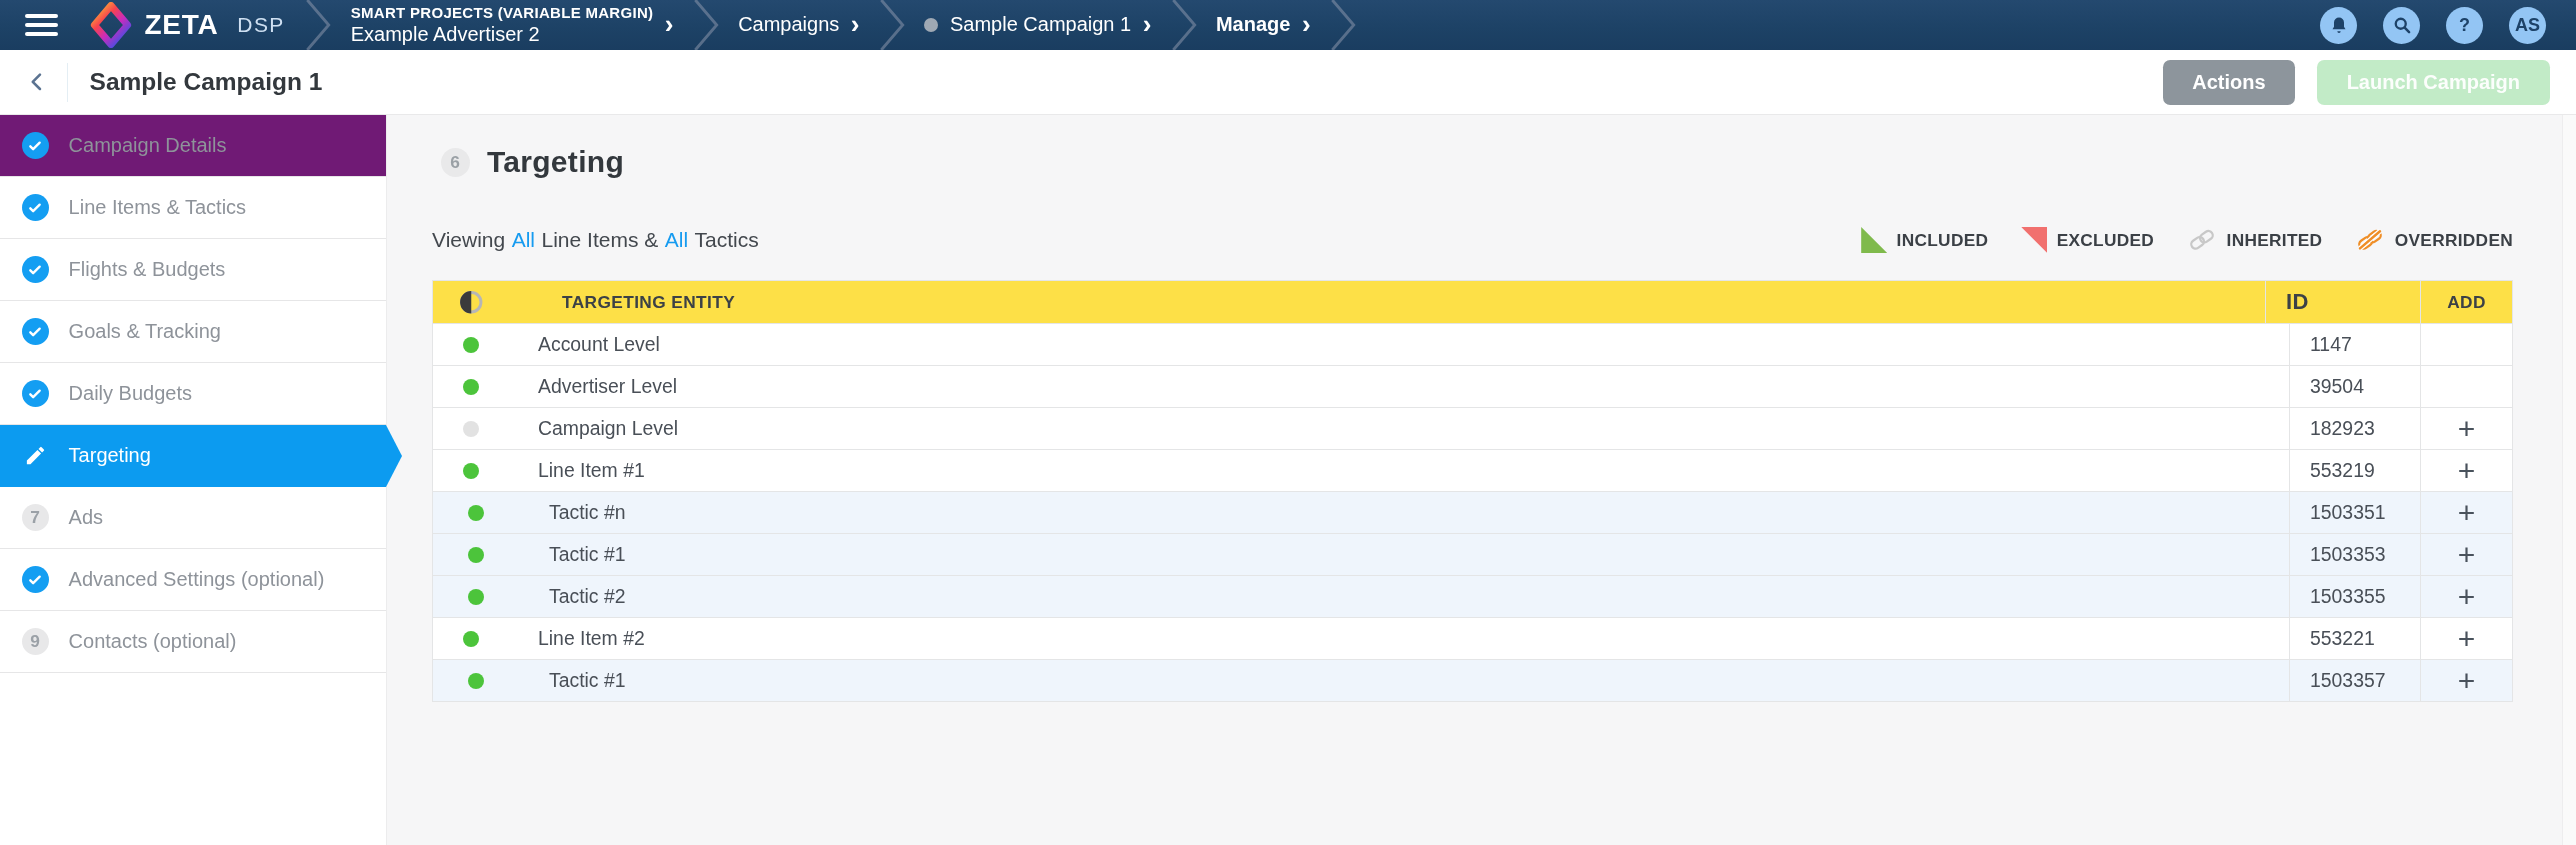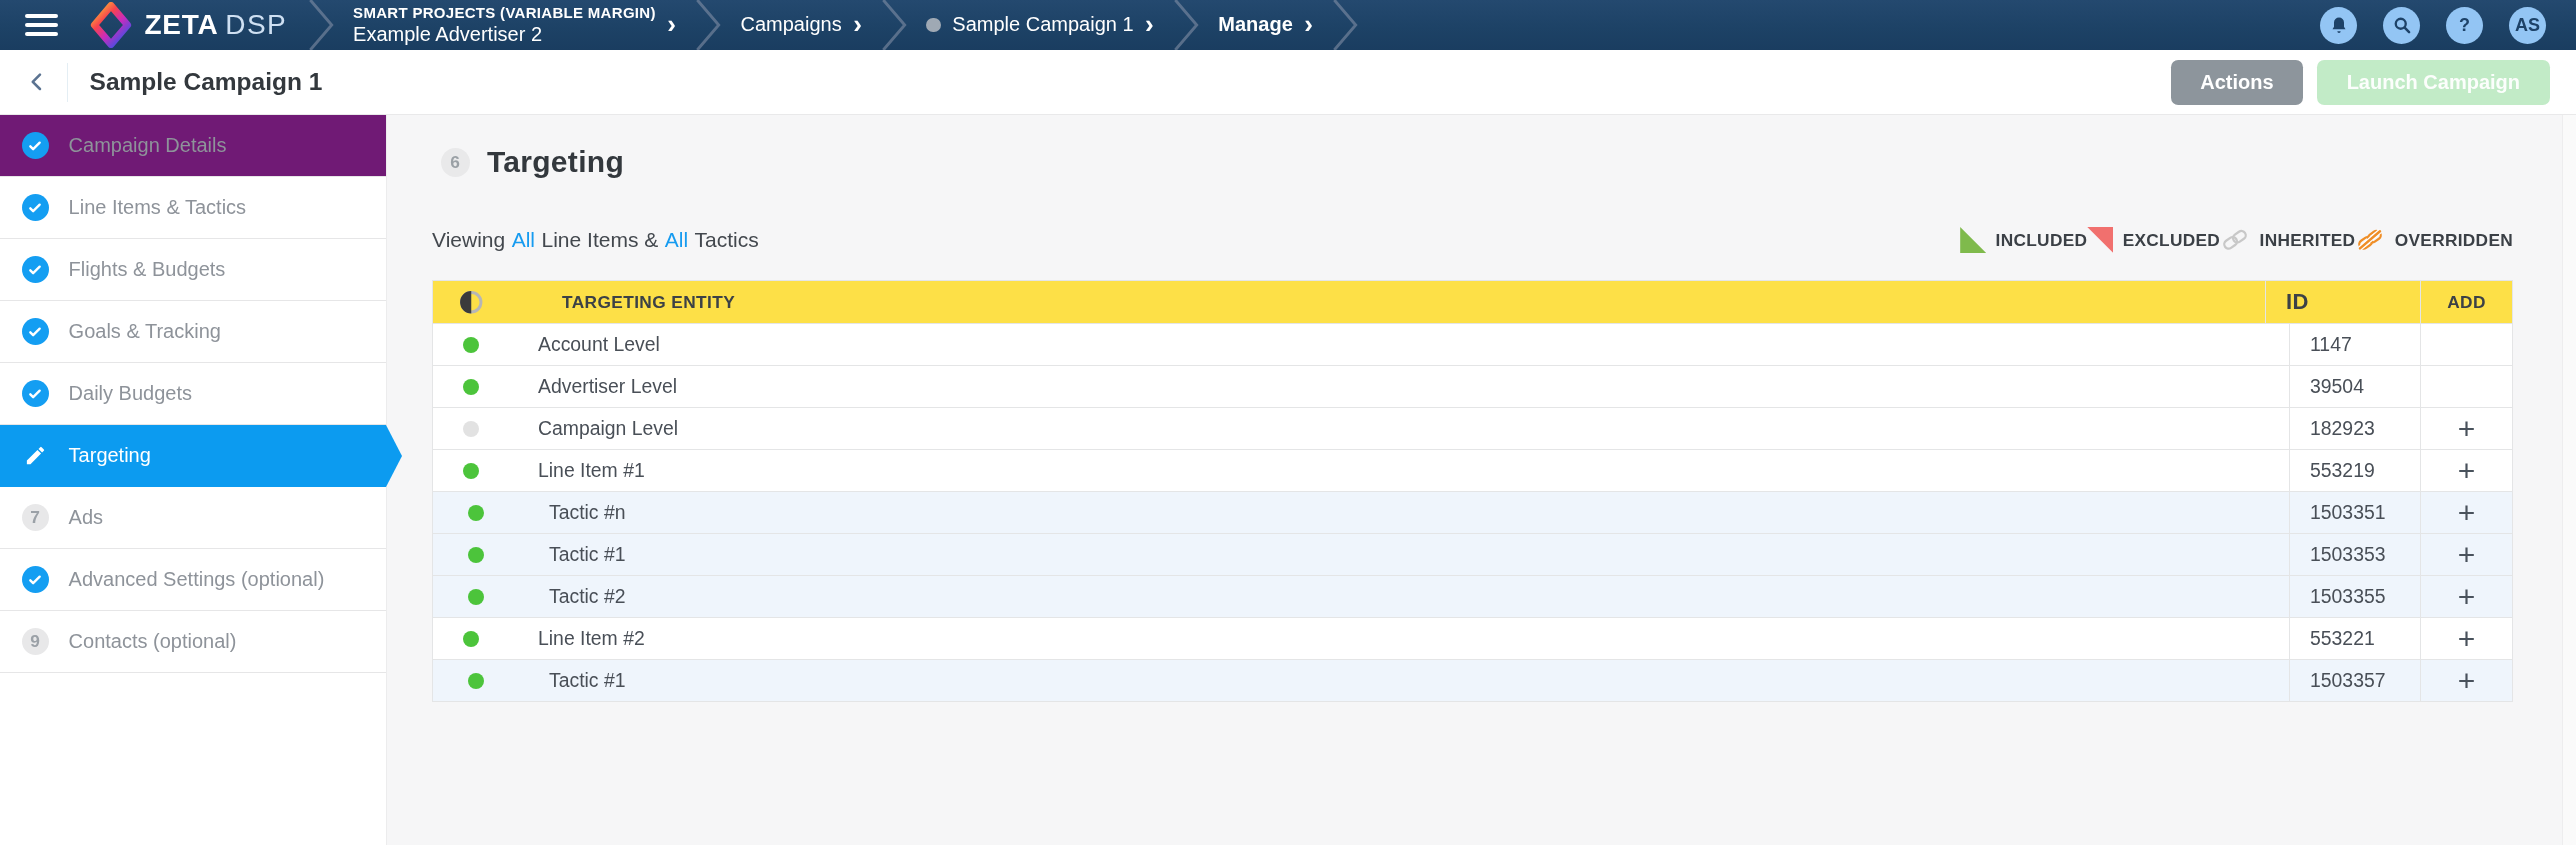--- a/index.html
+++ b/index.html
@@ -14,21 +14,21 @@
   
   .topbar {
     height: 50px; display: flex; align-items: center;
     background: linear-gradient(180deg, #24496f 0%, #1d4266 55%, #1a3d60 100%);
     color: #fff; position: relative; z-index: 5;
   }
   .hamburger { width: 33px; margin-left: 24.5px; cursor: pointer; }
   .hamburger .bar { height: 4.3px; background: #fff; border-radius: 2.2px; margin: 5px 0; }
   .logo { display: flex; align-items: center; margin-left: 32px; }
   .brand-zeta { font-size: 28px; font-weight: bold; letter-spacing: 0.7px; margin-left: 13px; }
-  .brand-dsp  { font-size: 28px; font-weight: 400; letter-spacing: 1.4px; margin-left: 7px; color: #cfe0f2; }
+  .brand-dsp  { font-size: 21px; font-weight: 400; letter-spacing: 1.4px; margin-left: 19px; color: #cfe0f2; }
   .crumbs { display: flex; align-items: center; height: 50px; margin-left: 18.7px; }
   .sep { width: 30px; height: 50px; flex: 0 0 auto; }
   .crumb { display: flex; align-items: center; gap: 11.5px; padding: 0 17.3px; font-size: 20px; white-space: nowrap; cursor: pointer; }
   .crumb .chev { font-size: 26px; font-weight: bold; line-height: 1; padding-bottom: 2.9px; }
   .crumb-stack { display: flex; flex-direction: column; line-height: 1.2; }
   .crumb-small { font-size: 15px; font-weight: bold; letter-spacing: 0.3px; }
   .crumb-big { font-size: 20px; }
   .crumb-dot { width: 14.4px; height: 14.4px; border-radius: 50%; background: #9fa9b4; }
   .crumb-bold { font-weight: bold; }
   .top-icons { margin-left: auto; display: flex; align-items: center; gap: 26px; margin-right: 30px; }
@@ -39,21 +39,21 @@
   }
 
   
   .pagehead {
     height: 65px; background: #fff; display: flex; align-items: center;
     border-bottom: 0.7px solid #e9e9ea;
   }
   .back { margin-left: 27px; cursor: pointer; display: flex; align-items: center; }
   .vdiv { width: 0.7px; height: 39px; background: #e4eef4; margin: 0 21.6px 0 18.7px; }
   .page-title { font-size: 24.5px; font-weight: bold; color: #33383d; }
-  .head-actions { margin-left: auto; display: flex; gap: 14px; margin-right: 26px; }
+  .head-actions { margin-left: auto; display: flex; gap: 22px; margin-right: 26px; }
   .btn {
     height: 45px; border-radius: 7.2px; border: none; cursor: pointer;
     font-family: inherit; font-size: 20px; font-weight: bold;
     display: flex; align-items: center; justify-content: center;
   }
   .btn-actions { background: #8d959c; color: #fff; padding: 0 29px; }
   .btn-launch  { background: #c2ebc7; color: rgba(255,255,255,.95); padding: 0 30px; }
 
   
   .content { display: flex; height: 730px; }
@@ -84,21 +84,21 @@
   .title-row { display: flex; align-items: center; gap: 17.3px; margin-top: 30px; padding-left: 8.6px; }
   .step-badge {
     width: 29px; height: 29px; border-radius: 50%; background: #e9e9ea; color: #9aa0a5;
     font-size: 17.3px; font-weight: bold; display: flex; align-items: center; justify-content: center;
   }
   .main-title { font-size: 30px; font-weight: bold; color: #33383d; letter-spacing: 0.3px; }
 
   .view-row { display: flex; align-items: center; margin-top: 48px; width: 2081px; }
   .viewing { display: flex; gap: 6.5px; font-size: 21px; color: #43484e; }
   .viewing .all { color: #169bf0; cursor: pointer; }
-  .legend { margin-left: auto; display: flex; align-items: center; }
+  .legend { margin-left: auto; display: flex; align-items: center; gap: 33px; }
   .legend-item { display: flex; align-items: center; gap: 9.4px; font-size: 17.3px; font-weight: bold; color: #3b4046; letter-spacing: 0.3px; }
   .tri { width: 26px; height: 26px; flex: 0 0 auto; }
   .tri-inc { background: #7fba4c; clip-path: polygon(0 0, 0 100%, 100% 100%); }
   .tri-exc { background: #f1706e; clip-path: polygon(0 0, 100% 0, 100% 100%); }
 
   
   .table { width: 2081px; margin-top: 27px; border: 0.7px solid #e4e5e6; border-bottom: none; background: #fff; }
   .trow { display: grid; grid-template-columns: 76px 1fr 131px 92px; height: 42px; border-bottom: 0.7px solid #e4e5e6; background: #fff; }
   .trow.thead { height: 43px; background: #fde047; gap: 24px; }
   .cell { display: flex; align-items: center; }

